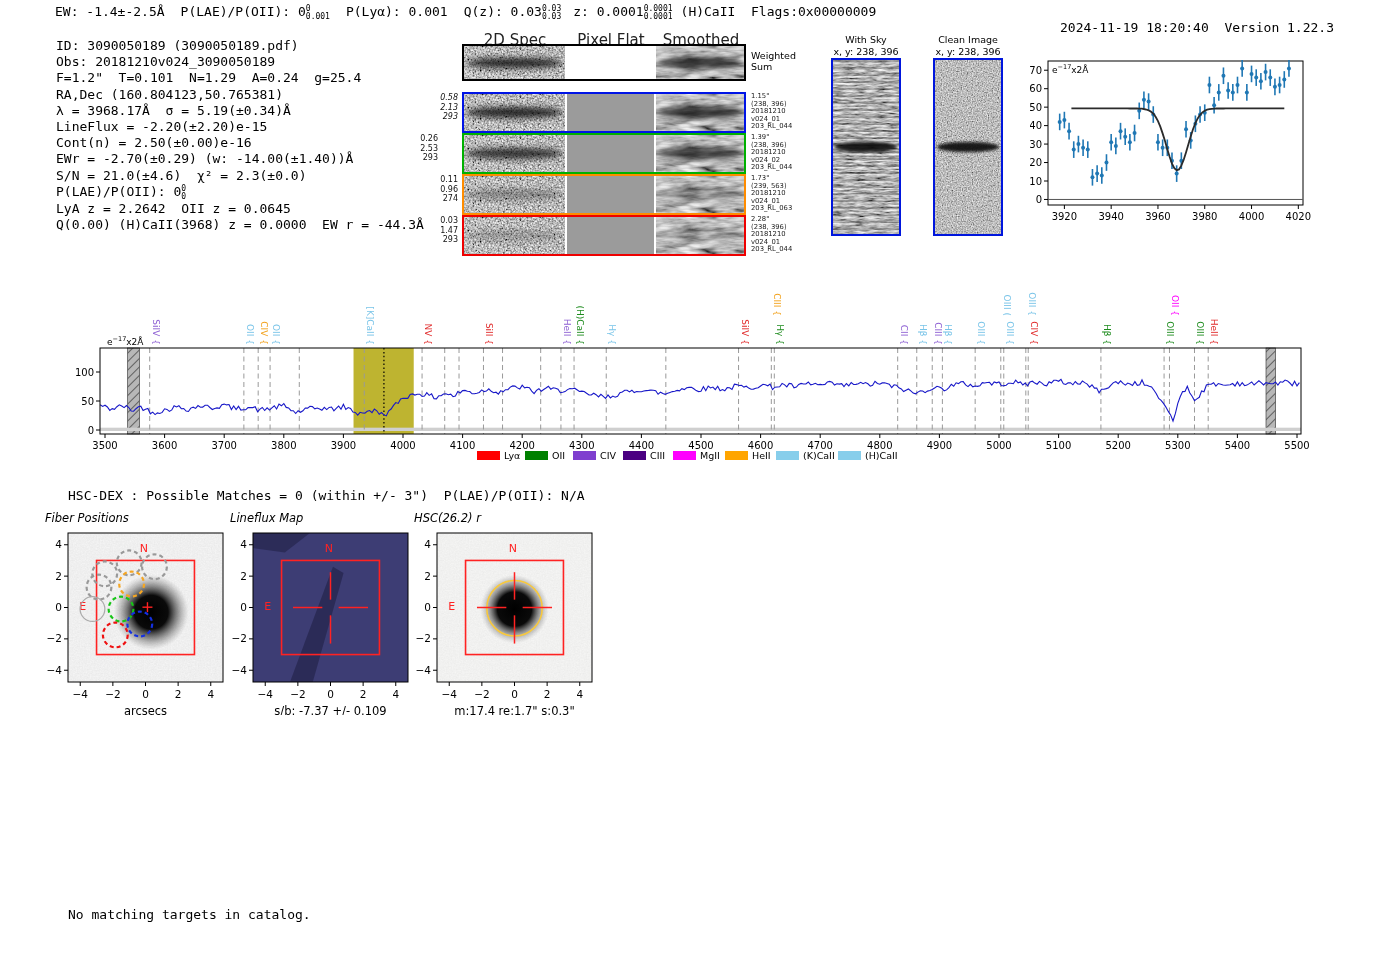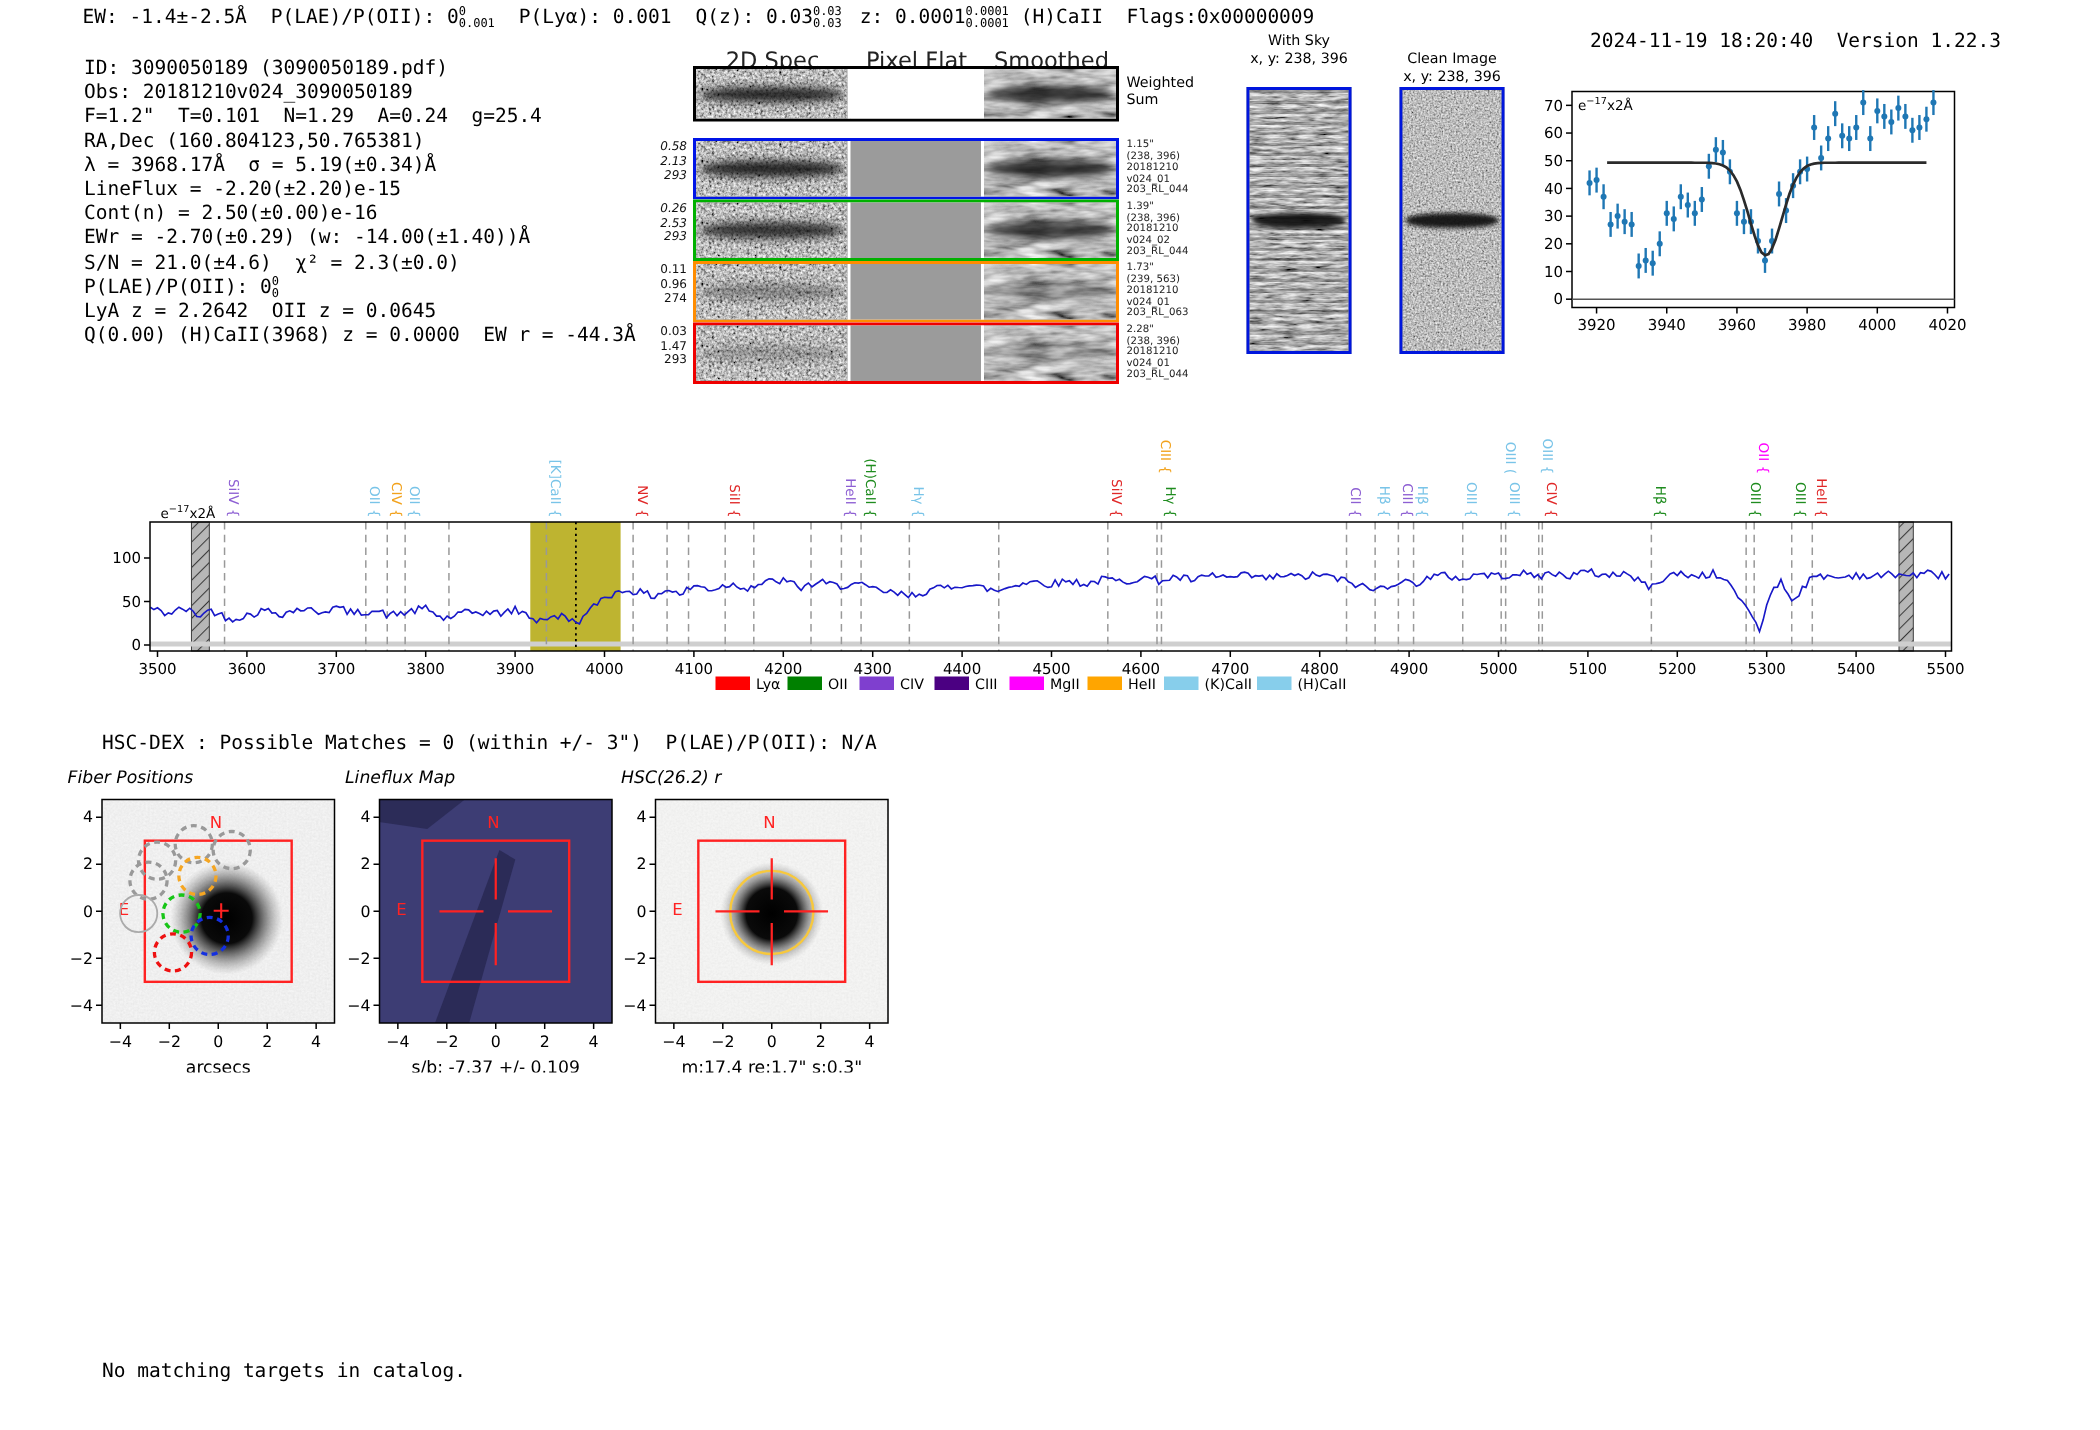--- a/index.html
+++ b/index.html
@@ -169,21 +169,21 @@
         <div class="gapv"></div>
         <div class="cell" style="width: 87px; background: rgb(155, 155, 155);"></div>
         <div class="gapv"></div>
         <div class="cell" style="width: 88px;">
           <svg>
             <rect width="100%" height="100%" fill="#888" filter="url(#fBlob)"></rect>
           </svg>
           <div class="band" style="top: 36%; height: 30%; opacity: 0.78;"></div>
         </div>
       </div>
-      <div class="sidelbl" style="left: 438px; top: 134px; font-style: italic;">
+      <div class="sidelbl" style="left: 418px; top: 134px;">
         <div>0.26</div>
         <div>2.53</div>
         <div>293</div>
       </div>
       <div class="rightlbl" style="left: 751px; top: 134px;"><div>1.39"</div><div>(238, 396)</div><div>20181210</div><div>v024_02</div><div>203_RL_044</div></div>
       <div class="striprow" style="left: 462px; top: 174px; width: 284px; height: 41px; border: 2px solid rgb(255, 140, 0);">
         <div class="cell" style="width: 101px;">
           <svg>
             <rect width="100%" height="100%" fill="#888" filter="url(#fGrain)"></rect>
           </svg>
@@ -224,21 +224,21 @@
       </div>
       <div class="sidelbl" style="left: 438px; top: 216px;">
         <div>0.03</div>
         <div>1.47</div>
         <div>293</div>
       </div>
       <div class="rightlbl" style="left: 751px; top: 216px;"><div>2.28"</div><div>(238, 396)</div><div>20181210</div><div>v024_01</div><div>203_RL_044</div></div>
     </div>
 
   <div id="skyPanels">
-      <div class="skytitle" style="left: 866px; top: 22px;">
+      <div class="skytitle" style="left: 866px; top: 34px;">
         <div>With Sky</div>
         <div>x, y: 238, 396</div>
       </div>
       <div class="skybox" style="left: 831px; top: 58px; width: 70px; height: 178px;">
         <svg>
           <rect width="100%" height="100%" fill="#888" filter="url(#fSky)"></rect>
         </svg>
         <div class="stripes"></div>
         <div class="band" style="top: 47%; height: 6%; opacity: 0.92; filter: blur(1.5px);"></div>
       </div>

